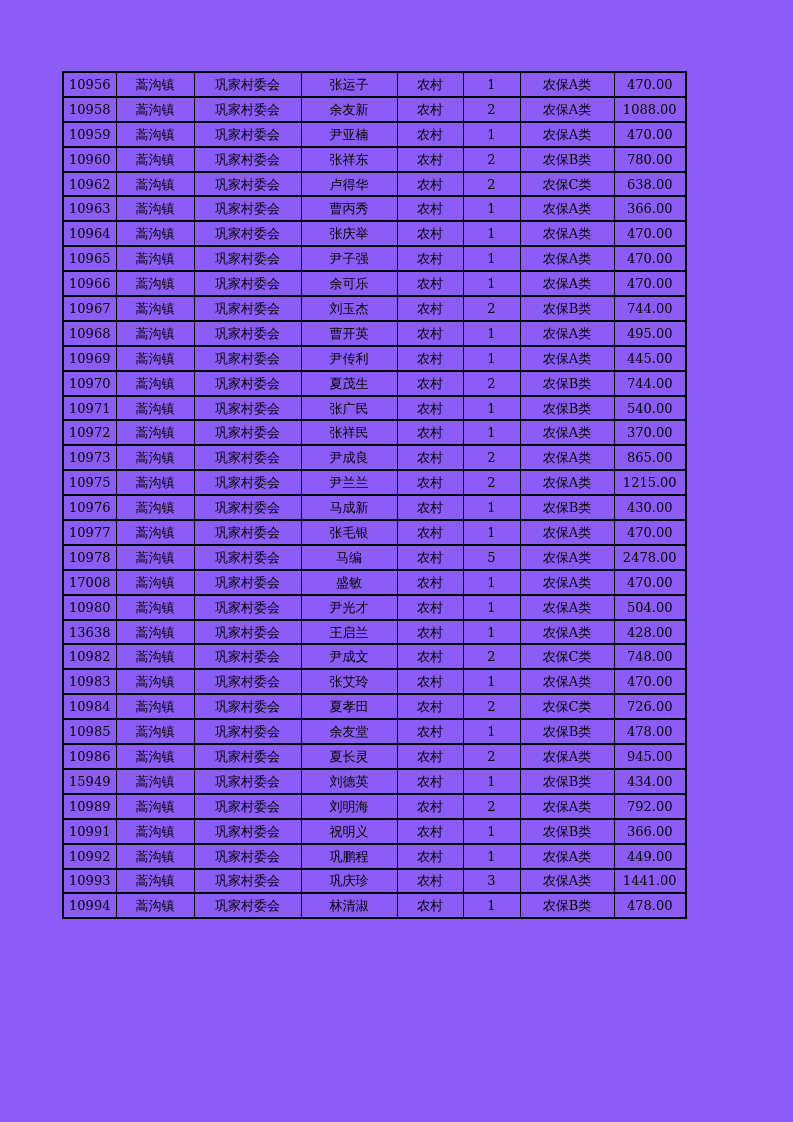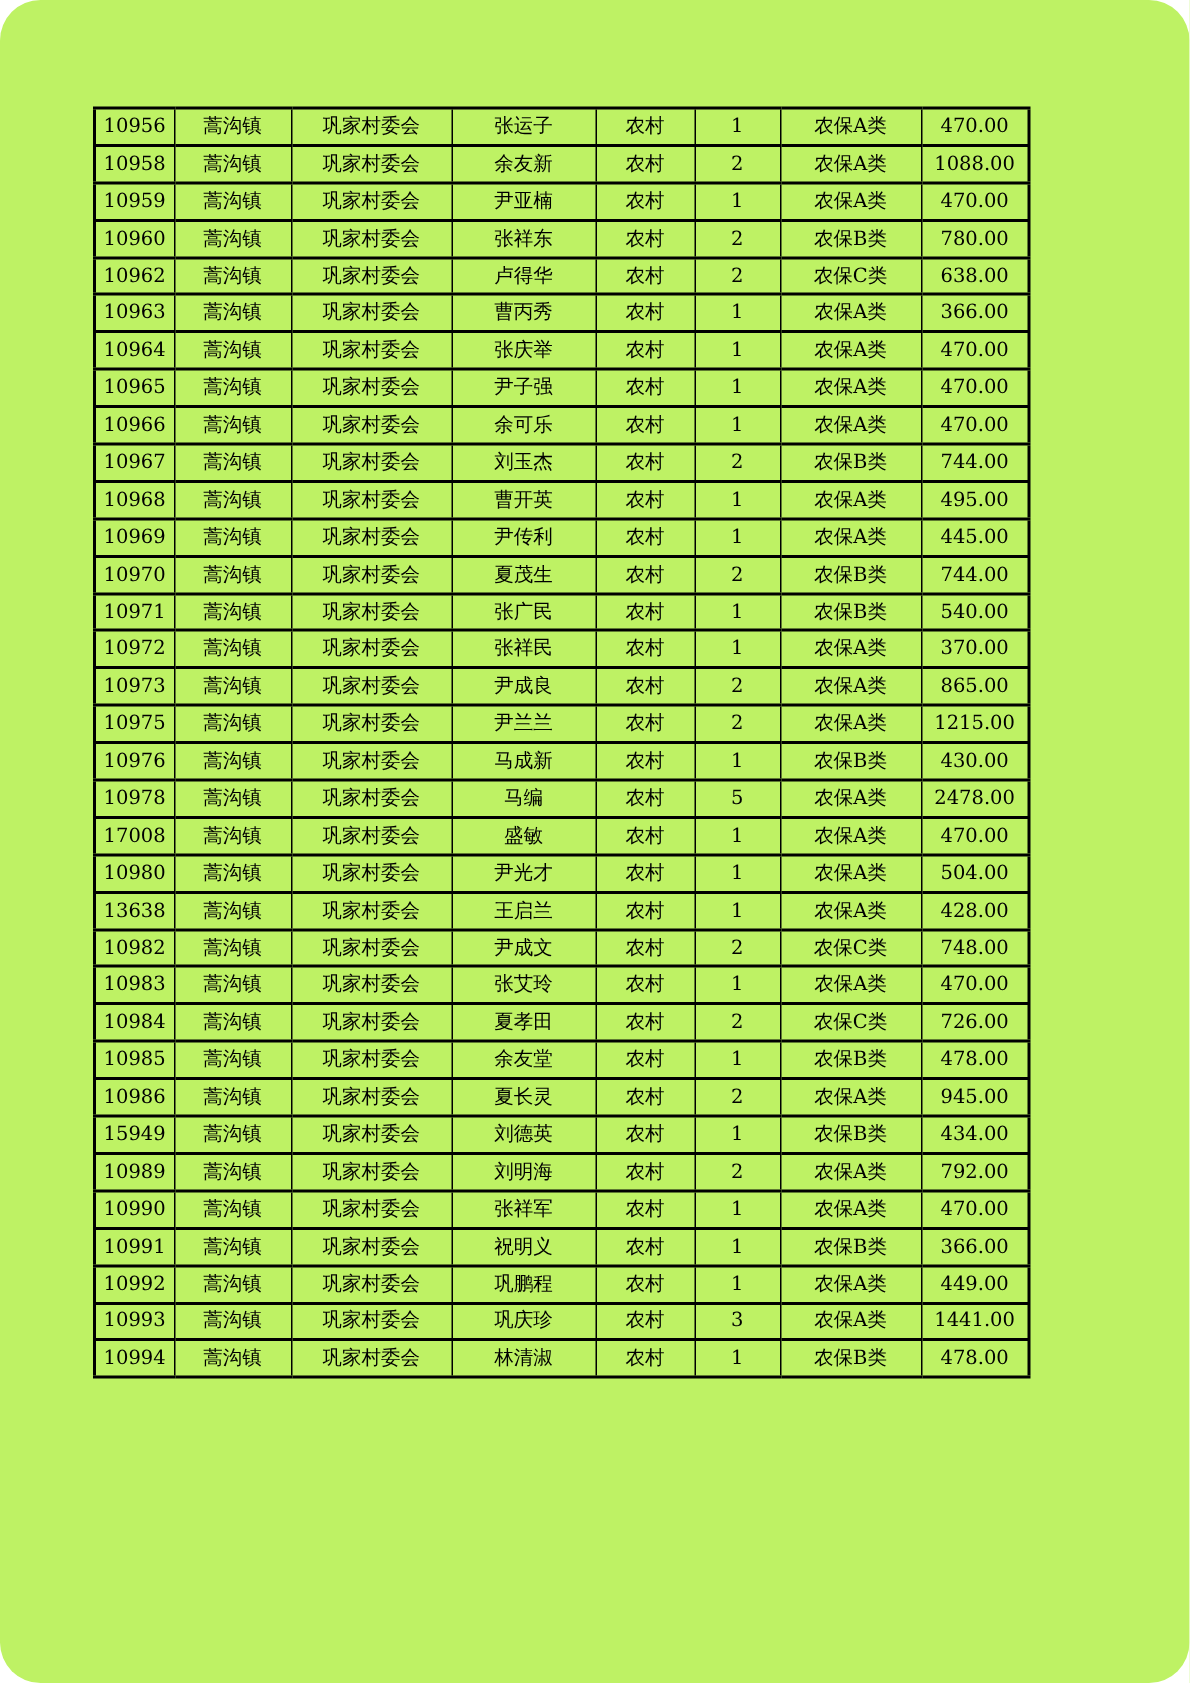--- a/index.html
+++ b/index.html
@@ -4,25 +4,24 @@
 <style>
   html, body {
     margin: 0;
     padding: 0;
     background: #ffffff;
   }
   .page {
     position: relative;
     width: 793px;
     height: 1122px;
-    background: #bef264;
+    background: #8b5cf6;
     overflow: hidden;
     font-family: "DejaVu Serif", "Liberation Serif", serif;
     color: #000000;
-    border-radius: 27px;
   }
   table.data-table {
     position: absolute;
     left: 62px;
     top: 71px;
     width: 623px;
     border-collapse: collapse;
     table-layout: fixed;
     border: 2px solid #000000;
   }
@@ -231,20 +230,30 @@
           <td>10976</td>
           <td>蒿沟镇</td>
           <td>巩家村委会</td>
           <td>马成新</td>
           <td>农村</td>
           <td>1</td>
           <td>农保B类</td>
           <td>430.00</td>
         </tr>
         <tr>
+          <td>10977</td>
+          <td>蒿沟镇</td>
+          <td>巩家村委会</td>
+          <td>张毛银</td>
+          <td>农村</td>
+          <td>1</td>
+          <td>农保A类</td>
+          <td>470.00</td>
+        </tr>
+        <tr>
           <td>10978</td>
           <td>蒿沟镇</td>
           <td>巩家村委会</td>
           <td>马编</td>
           <td>农村</td>
           <td>5</td>
           <td>农保A类</td>
           <td>2478.00</td>
         </tr>
         <tr>
@@ -339,30 +348,20 @@
         </tr>
         <tr>
           <td>10989</td>
           <td>蒿沟镇</td>
           <td>巩家村委会</td>
           <td>刘明海</td>
           <td>农村</td>
           <td>2</td>
           <td>农保A类</td>
           <td>792.00</td>
-        </tr>
-        <tr>
-          <td>10990</td>
-          <td>蒿沟镇</td>
-          <td>巩家村委会</td>
-          <td>张祥军</td>
-          <td>农村</td>
-          <td>1</td>
-          <td>农保A类</td>
-          <td>470.00</td>
         </tr>
         <tr>
           <td>10991</td>
           <td>蒿沟镇</td>
           <td>巩家村委会</td>
           <td>祝明义</td>
           <td>农村</td>
           <td>1</td>
           <td>农保B类</td>
           <td>366.00</td>

